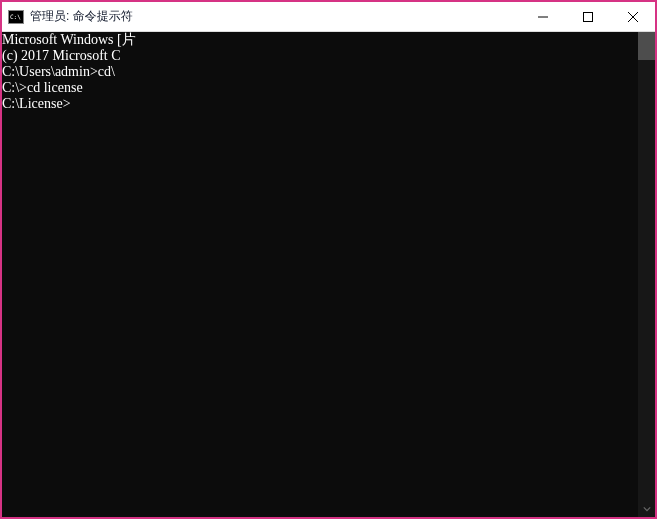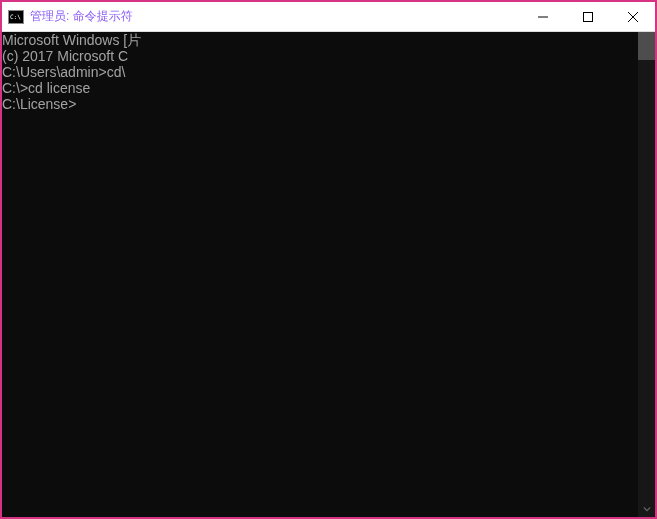--- a/index.html
+++ b/index.html
@@ -44,21 +44,21 @@
       content: "C:\\";
       color: #fff;
       font-size: 6px;
       font-family: monospace;
       line-height: 1;
       padding-left: 1px;
     }
     .titlebar-text {
       flex: 1;
       font-size: 12px;
-      color: #8b5cf6;
+      color: #0f172a;
     }
     .titlebar-controls {
       display: flex;
       height: 100%;
     }
     .titlebar-btn {
       width: 45px;
       height: 100%;
       display: flex;
       align-items: center;
@@ -71,22 +71,22 @@
     }
     .terminal-area {
       flex: 1;
       display: flex;
       background: #0c0c0c;
       position: relative;
     }
     .terminal-content {
       flex: 1;
       background: #0c0c0c;
-      color: #a3a3a3;
-      font-family: Liberation Sans, sans-serif;
+      color: #ffffff;
+      font-family: Liberation Serif, serif;
       font-size: 14px;
       line-height: 16px;
       padding: 0;
       white-space: pre;
       overflow: hidden;
     }
     .terminal-line {
       white-space: pre;
     }
     .scrollbar {

